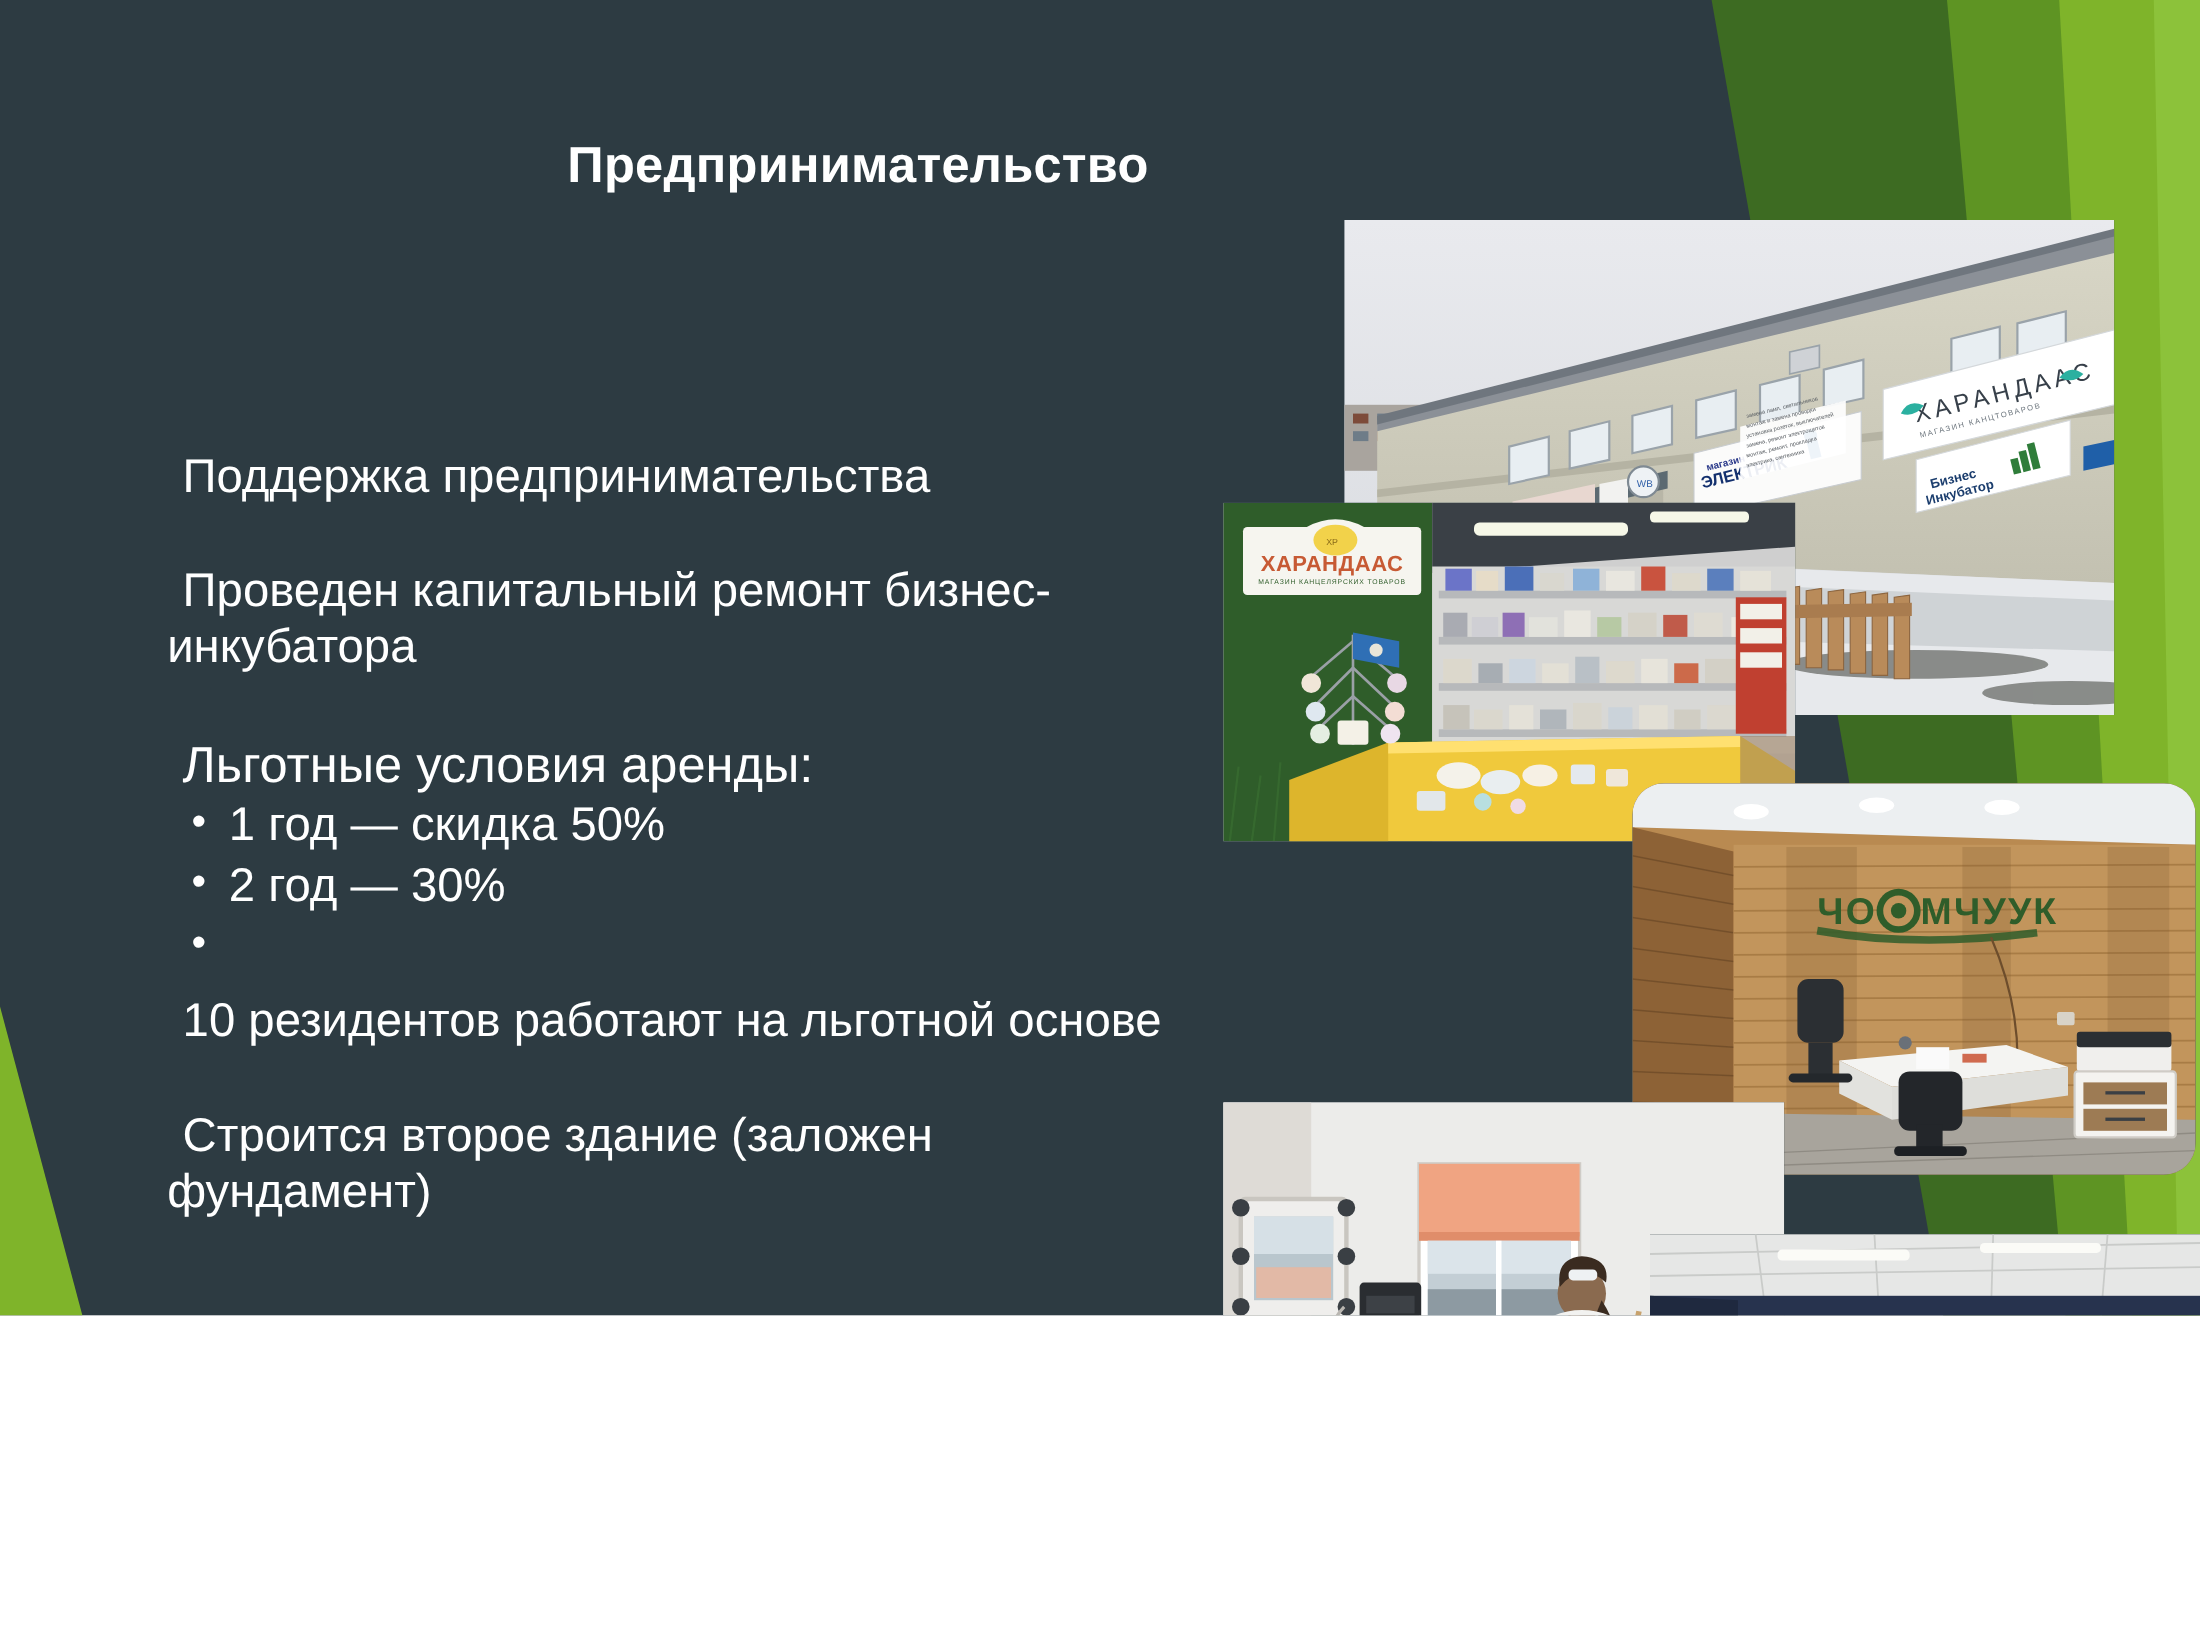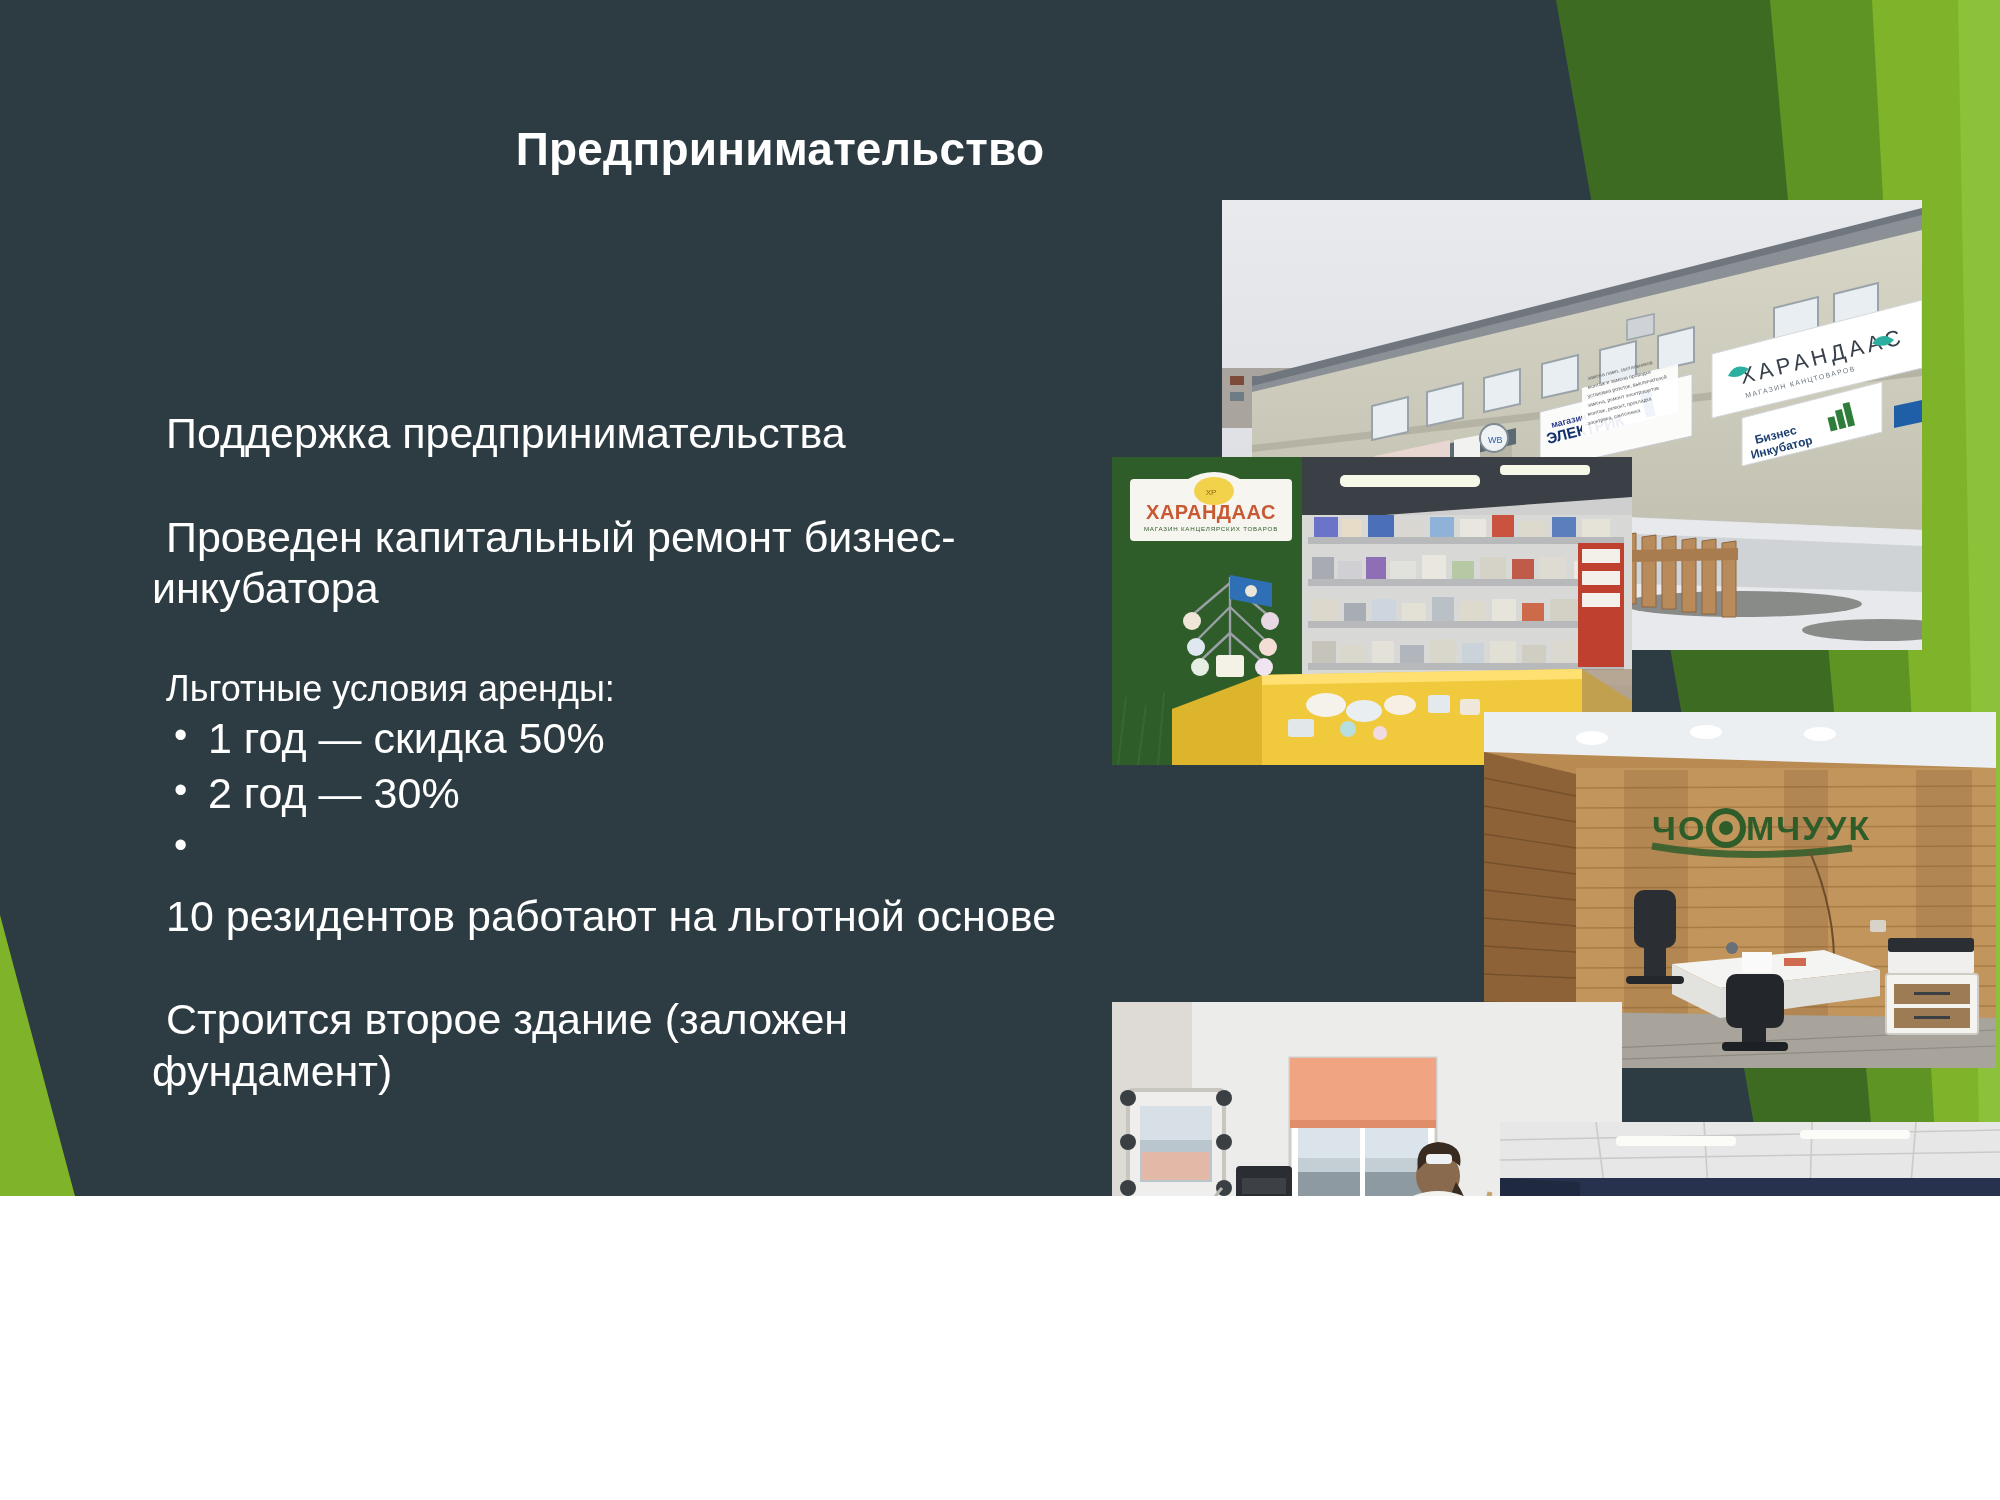--- a/index.html
+++ b/index.html
@@ -51,21 +51,21 @@
   .para {
     font-size: 43px;
     line-height: 1.20;
     margin: 0 0 52px 0;
     text-indent: 14px;
   }
   .para.nogap {
     margin-bottom: 0;
   }
   .list-head {
-    font-size: 36px;
+    font-size: 46px;
     line-height: 1.22;
     margin: 0;
     text-indent: 14px;
   }
   ul.terms {
     list-style: none;
     margin: 0 0 70px 0;
     padding: 0;
   }
   ul.terms li {
@@ -374,21 +374,21 @@
       <rect x="316" y="238" width="22" height="18" rx="3" fill="#e4e9ee"></rect>
       <rect x="348" y="242" width="20" height="16" rx="3" fill="#efe7da"></rect>
       <rect x="176" y="262" width="26" height="18" rx="3" fill="#e2e7ea"></rect>
       <circle cx="236" cy="272" r="8" fill="#b8dfe0"></circle>
       <circle cx="268" cy="276" r="7" fill="#f0dbe4"></circle>
 
       <polygon points="470,212 520,212 520,308 470,308" fill="#9a7d5e" opacity="0.55"></polygon>
     </svg>
   </div>
 
-  <div class="photo" style="left:1484px; top:712px; width:512px; height:356px;">
+  <div class="photo" style="left:1484px; top:712px; width:512px; height:356px;border-radius:29px;">
     <svg class="ph-inner" viewBox="0 0 512 356" preserveAspectRatio="none">
       <rect width="512" height="356" fill="#b98a51"></rect>
 
       <polygon points="0,0 512,0 512,56 0,40" fill="#eceff1"></polygon>
       <ellipse cx="108" cy="26" rx="16" ry="7" fill="#ffffff"></ellipse>
       <ellipse cx="222" cy="20" rx="16" ry="7" fill="#ffffff"></ellipse>
       <ellipse cx="336" cy="22" rx="16" ry="7" fill="#ffffff"></ellipse>
 
       <polygon points="0,40 92,62 92,300 0,332" fill="#8d6236"></polygon>
       <g stroke="#6f4c29" stroke-width="1.4" opacity="0.8">

